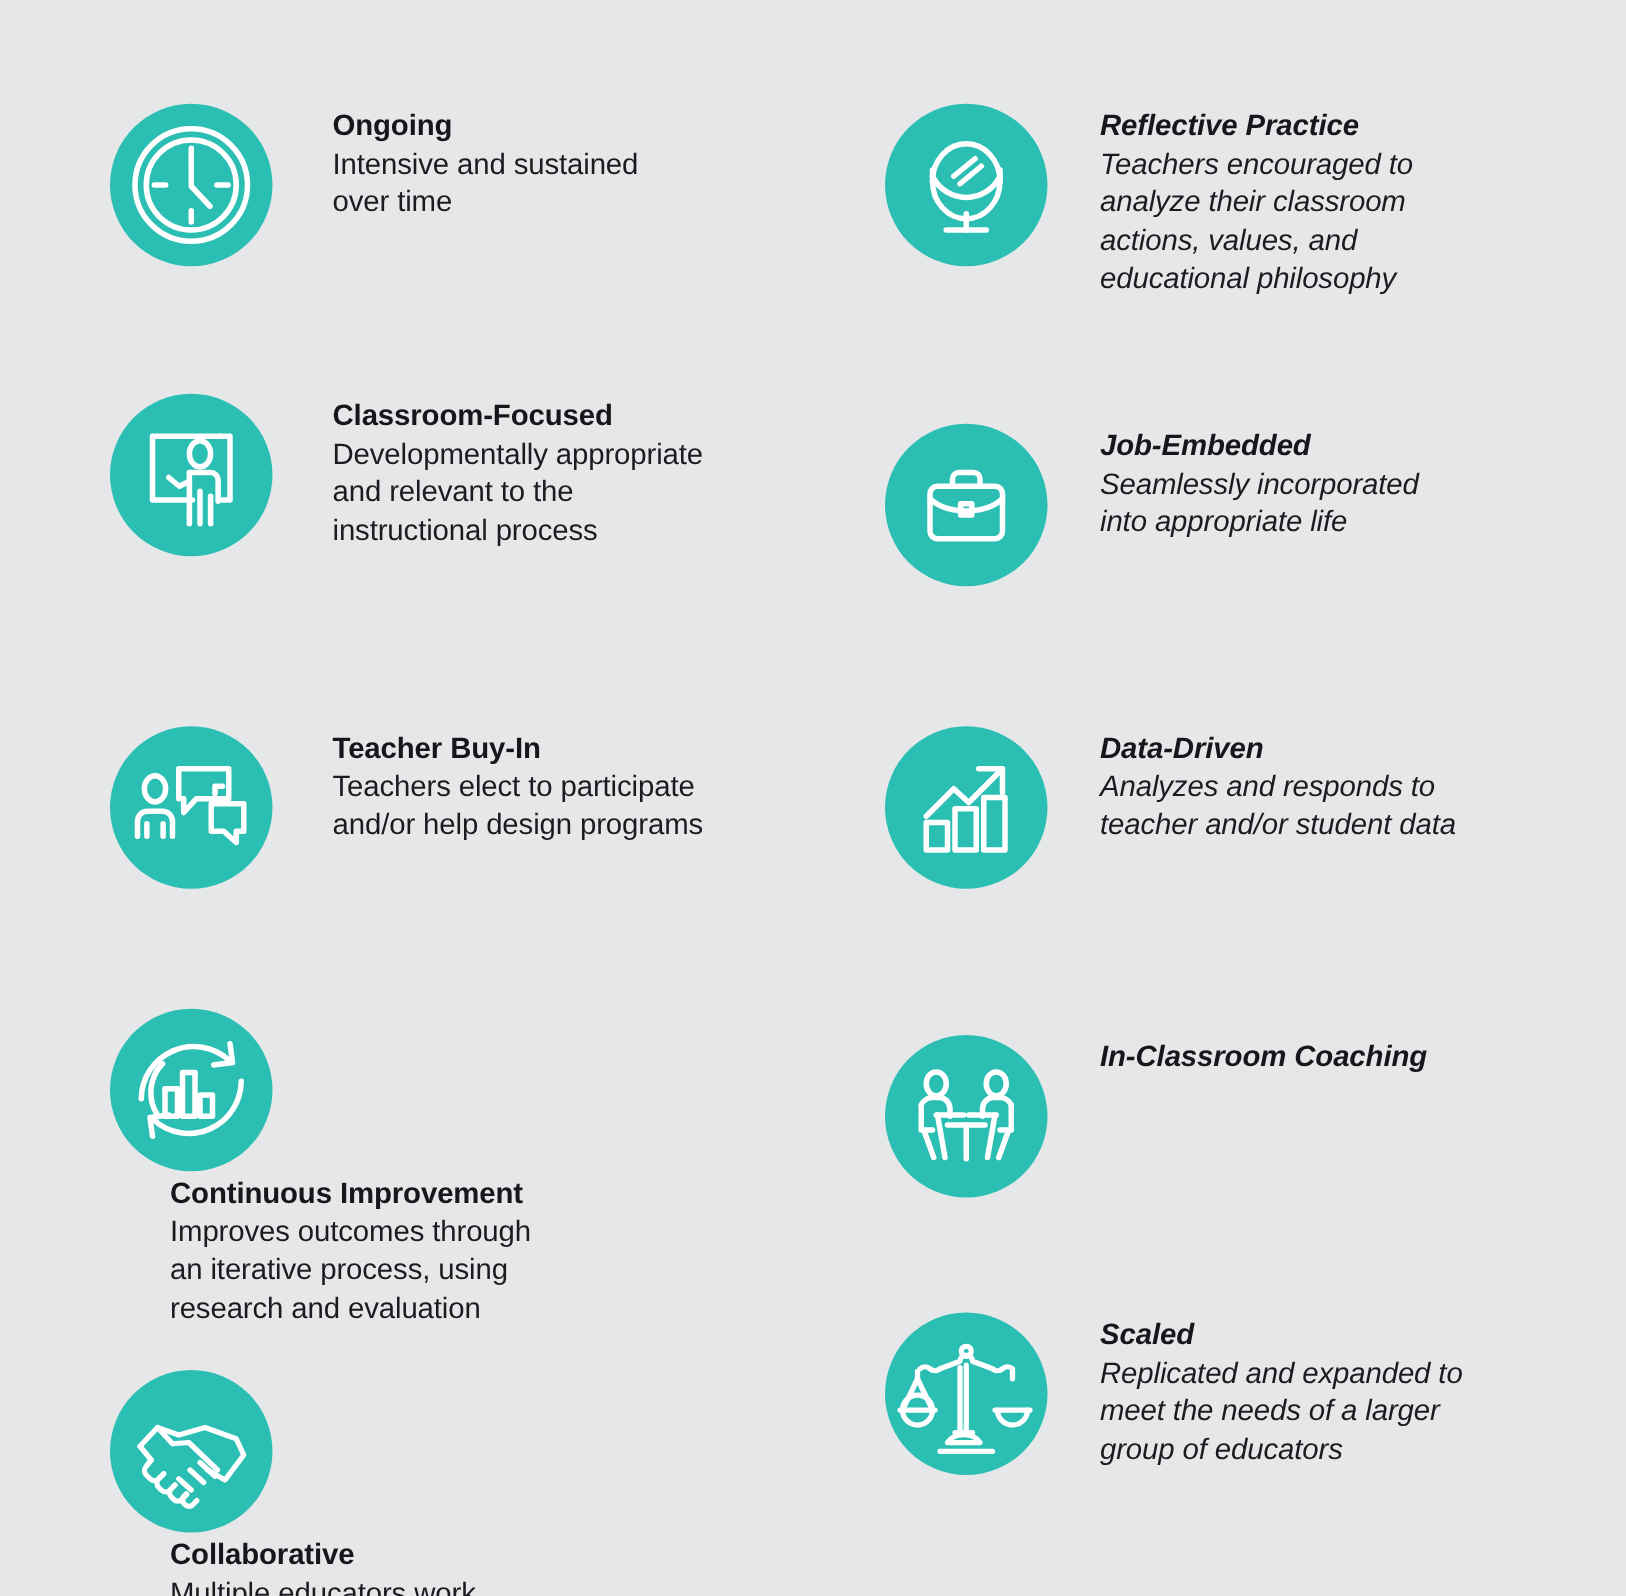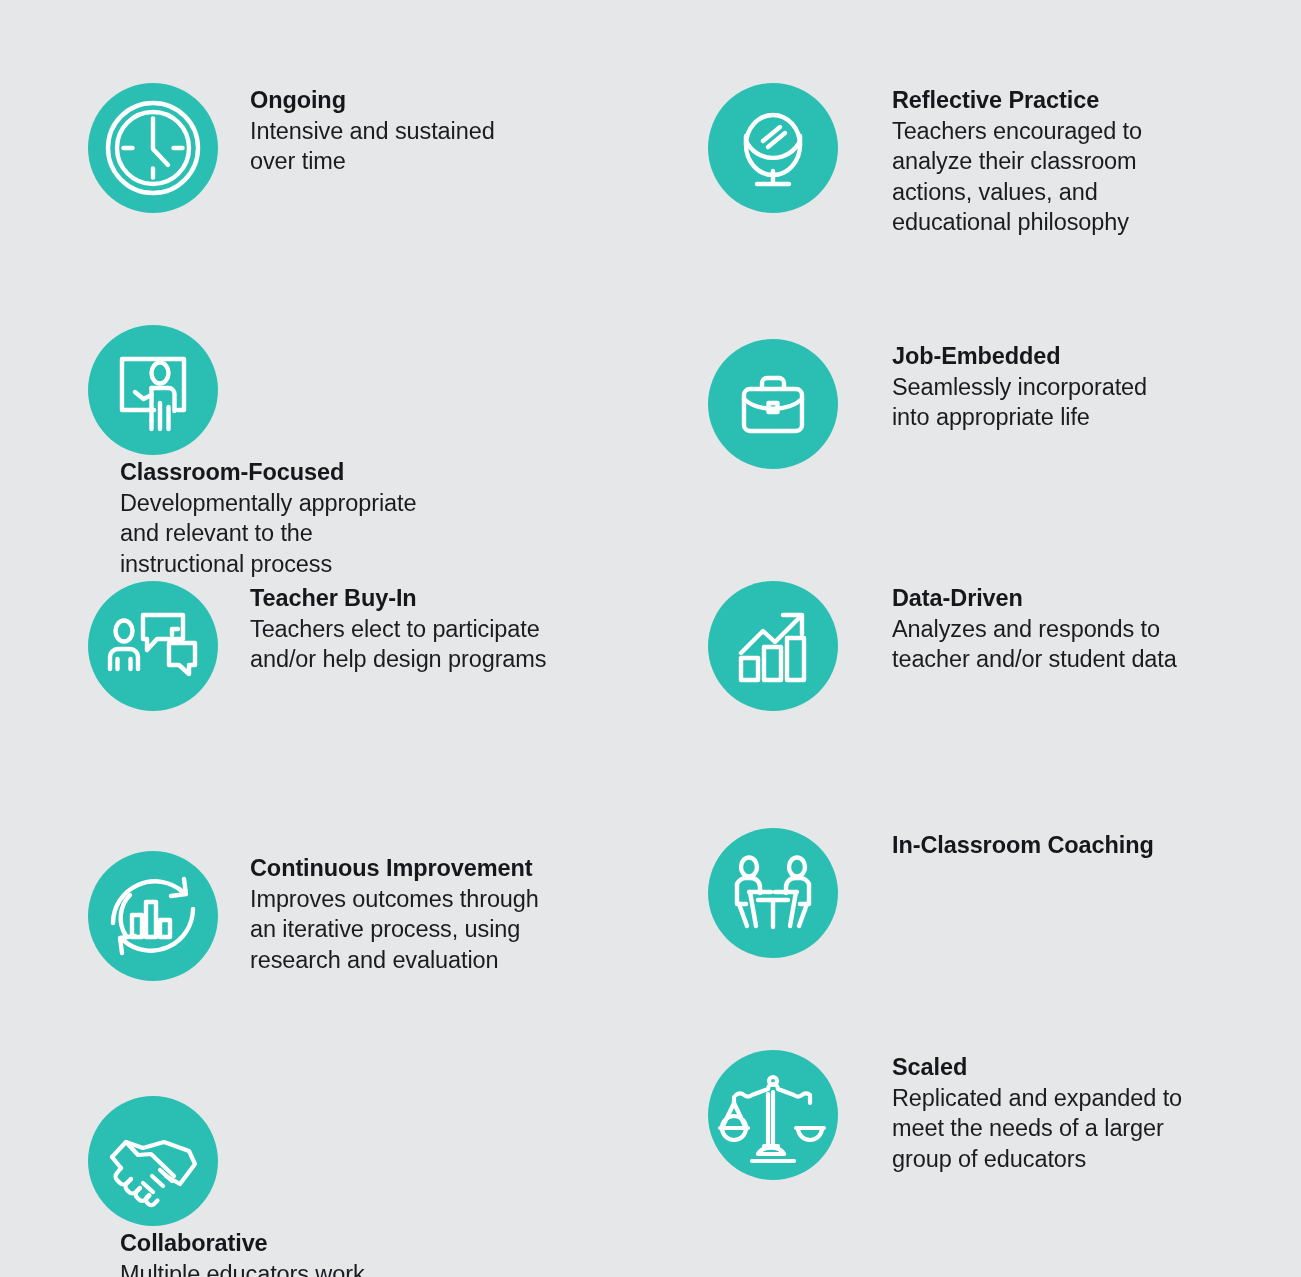--- a/index.html
+++ b/index.html
@@ -41,27 +41,28 @@
     justify-content: center;
     position: relative;
   }
   .icon-badge svg {
     display: block;
     width: 130px;
     height: 130px;
   }
 
   .feature-text {
-    margin-left: 32px;
+    margin-left: 48px;
     padding-top: 2px;
     width: 340px;
   }
   .col-right .feature-text {
-    margin-left: 54px;
+    margin-left: 42px;
     width: 340px;
+    font-style: italic;
   }
 
   .feature-title {
     font-size: 23.5px;
     font-weight: bold;
     color: #16171a;
     line-height: 30.5px;
     letter-spacing: -0.1px;
     white-space: nowrap;
   }
@@ -117,21 +118,21 @@
     </div>
     <div class="feature-text">
       <div class="feature-title">Reflective Practice</div>
       <div class="feature-desc">Teachers encouraged to
 analyze their classroom
 actions, values, and
 educational philosophy</div>
     </div>
   </div>
 
-  <div class="feature-item col-left" style="top:325px;flex-direction:column;">
+  <div class="feature-item col-left" style="top:315px;">
     <div class="icon-badge">
       <svg viewBox="0 0 130 130" aria-hidden="true">
         <g fill="none" stroke="#ffffff" stroke-width="4.4" stroke-linecap="round" stroke-linejoin="round">
           <polyline points="88,34 34,34 34,85 66,85"></polyline>
           <polyline points="88,34 96,34 96,85 90,85"></polyline>
           <ellipse cx="72" cy="48" rx="8.5" ry="10.5"></ellipse>
           <path d="M63.5 63 h17 a6 6 0 0 1 6 6 v17"></path>
           <path d="M63.5 63 v33"></path>
           <path d="M63.5 70 l-8 4 -8.5 -7"></path>
           <line x1="63.5" y1="96" x2="63.5" y2="104"></line>
@@ -199,21 +200,21 @@
         </g>
       </svg>
     </div>
     <div class="feature-text">
       <div class="feature-title">Teacher Buy-In</div>
       <div class="feature-desc">Teachers elect to participate
 and/or help design programs</div>
     </div>
   </div>
 
-  <div class="feature-item col-left" style="top:851px;">
+  <div class="feature-item col-left" style="top:807px;flex-direction:column;">
     <div class="icon-badge">
       <svg viewBox="0 0 130 130" aria-hidden="true">
         <g fill="none" stroke="#ffffff" stroke-width="4.4" stroke-linecap="round" stroke-linejoin="round">
           <path d="M25 72 A42 42 0 0 1 95 41"></path>
           <polyline points="96,28 98,43 83,45"></polyline>
           <path d="M105 58 A42 42 0 0 1 35 89"></path>
           <polyline points="34,102 32,87 47,85"></polyline>
           <path d="M38 85 A33 33 0 0 1 42 44"></path>
           <rect x="44" y="64" width="10" height="22"></rect>
           <rect x="58" y="51" width="10" height="35"></rect>

